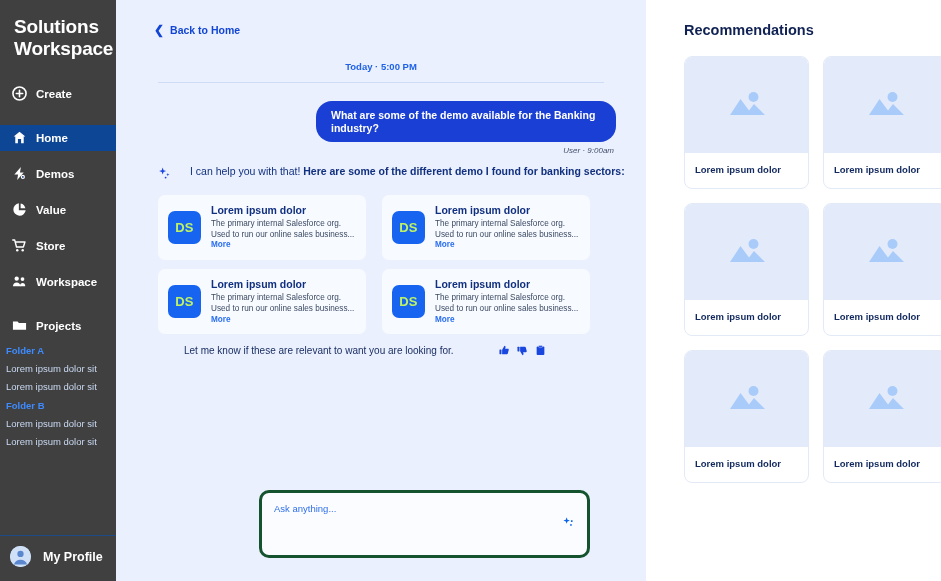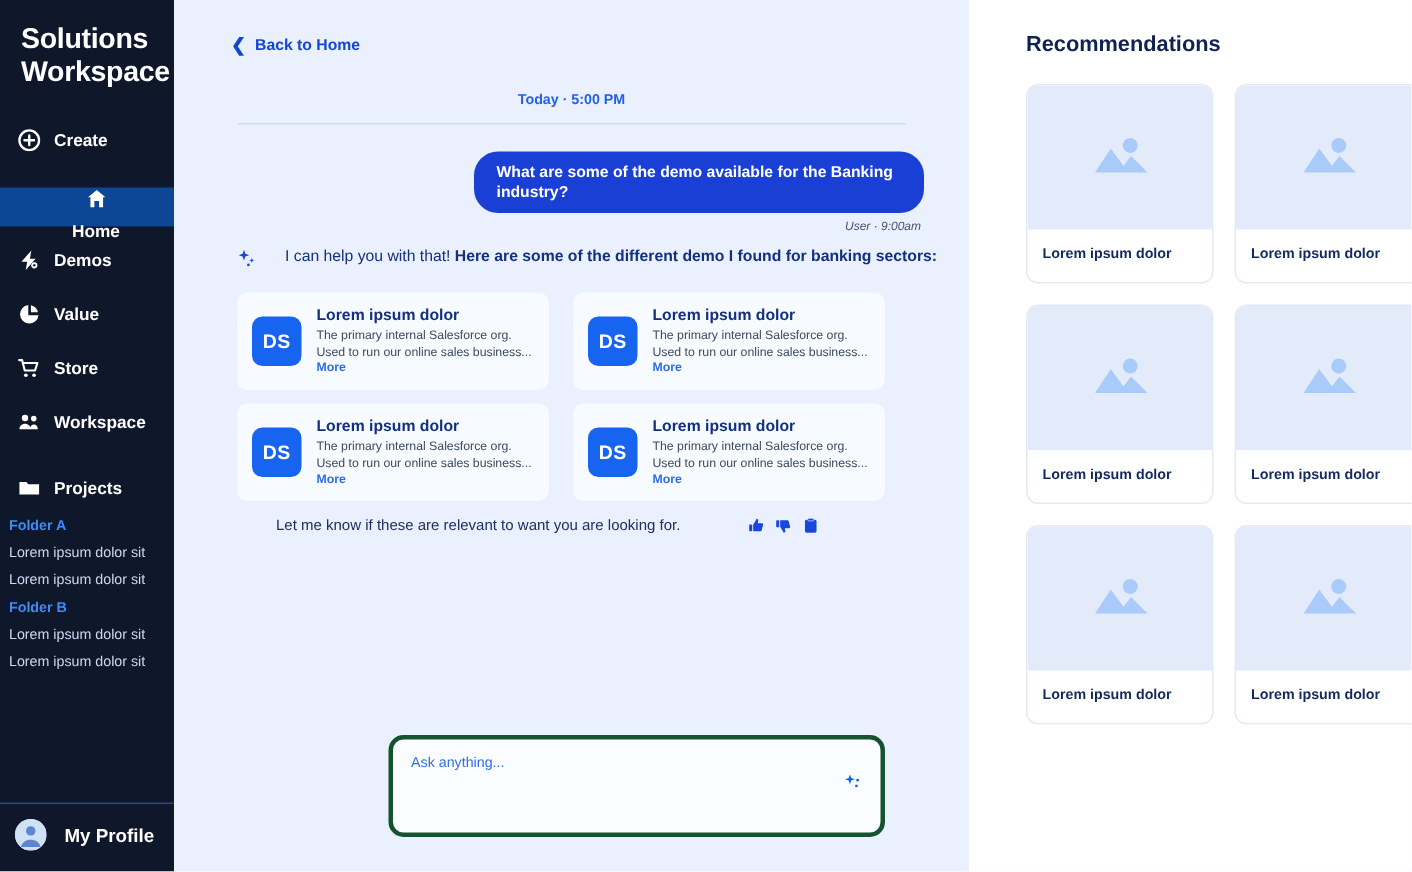--- a/index.html
+++ b/index.html
@@ -7,40 +7,40 @@
     width: 941px; height: 581px;
     font-family: "Liberation Sans", sans-serif;
     background: #ffffff;
     overflow: hidden;
   }
   .app { position: relative; width: 941px; height: 581px; display: flex; background:#ffffff; }
 
   
   .sidebar {
     width: 116px; height: 581px;
-    background: #0f172a;
+    background: #404040;
     color: #ffffff;
     flex: 0 0 116px;
     position: relative;
     display: flex; flex-direction: column;
   }
   .logo {
     padding: 16px 14px 0 14px;
     font-size: 19px; font-weight: 700; line-height: 1.18;
     letter-spacing: -0.2px;
   }
   .nav { margin-top: 20px; }
   .nav-item {
     display: flex; align-items: center; gap: 9px;
     height: 26px; padding: 0 0 0 12px;
     font-size: 11.5px; font-weight: 700; color: #ffffff;
     margin-bottom: 10px;
     cursor: pointer;
   }
-  .nav-item.active { background: #0d4695; flex-direction: column; }
+  .nav-item.active { background: #0d4695; }
   .nav-item .ico { width: 15px; height: 15px; display:flex; align-items:center; justify-content:center; flex:0 0 15px; }
   .nav-item .ico svg { display:block; }
   .nav-gap { height: 8px; }
 
   .folder {
     padding: 1px 0 1px 6px;
     font-size: 9.5px; font-weight: 700; color: #3d8bff;
     cursor: pointer;
   }
   .folder-link {
@@ -108,21 +108,21 @@
     gap: 9px 16px; margin-top: 11px; padding-right: 40px;
   }
   .demo-card {
     background: #f7faff; border-radius: 7px;
     display: flex; align-items: center; gap: 10px;
     padding: 9px 10px; cursor: pointer;
   }
   .demo-logo {
     width: 33px; height: 33px; flex: 0 0 33px;
     background: #1664f0; border-radius: 7px;
-    color: #ffffff; font-size: 13px; font-weight: 700;
+    color: #bef264; font-size: 13px; font-weight: 700;
     display: flex; align-items: center; justify-content: center;
     letter-spacing: 0.3px;
   }
   .demo-title { font-size: 10.5px; font-weight: 700; color: #11307f; line-height:1.2; }
   .demo-desc { font-size: 8.2px; color: #3c4a63; line-height: 1.32; margin-top: 2px; }
   .demo-more { color: #2a6ef0; font-weight: 600; cursor: pointer; }
 
   .closing-row {
     display: flex; align-items: center; justify-content: space-between;
     margin: 11px 0 0 26px; padding-right: 84px;

